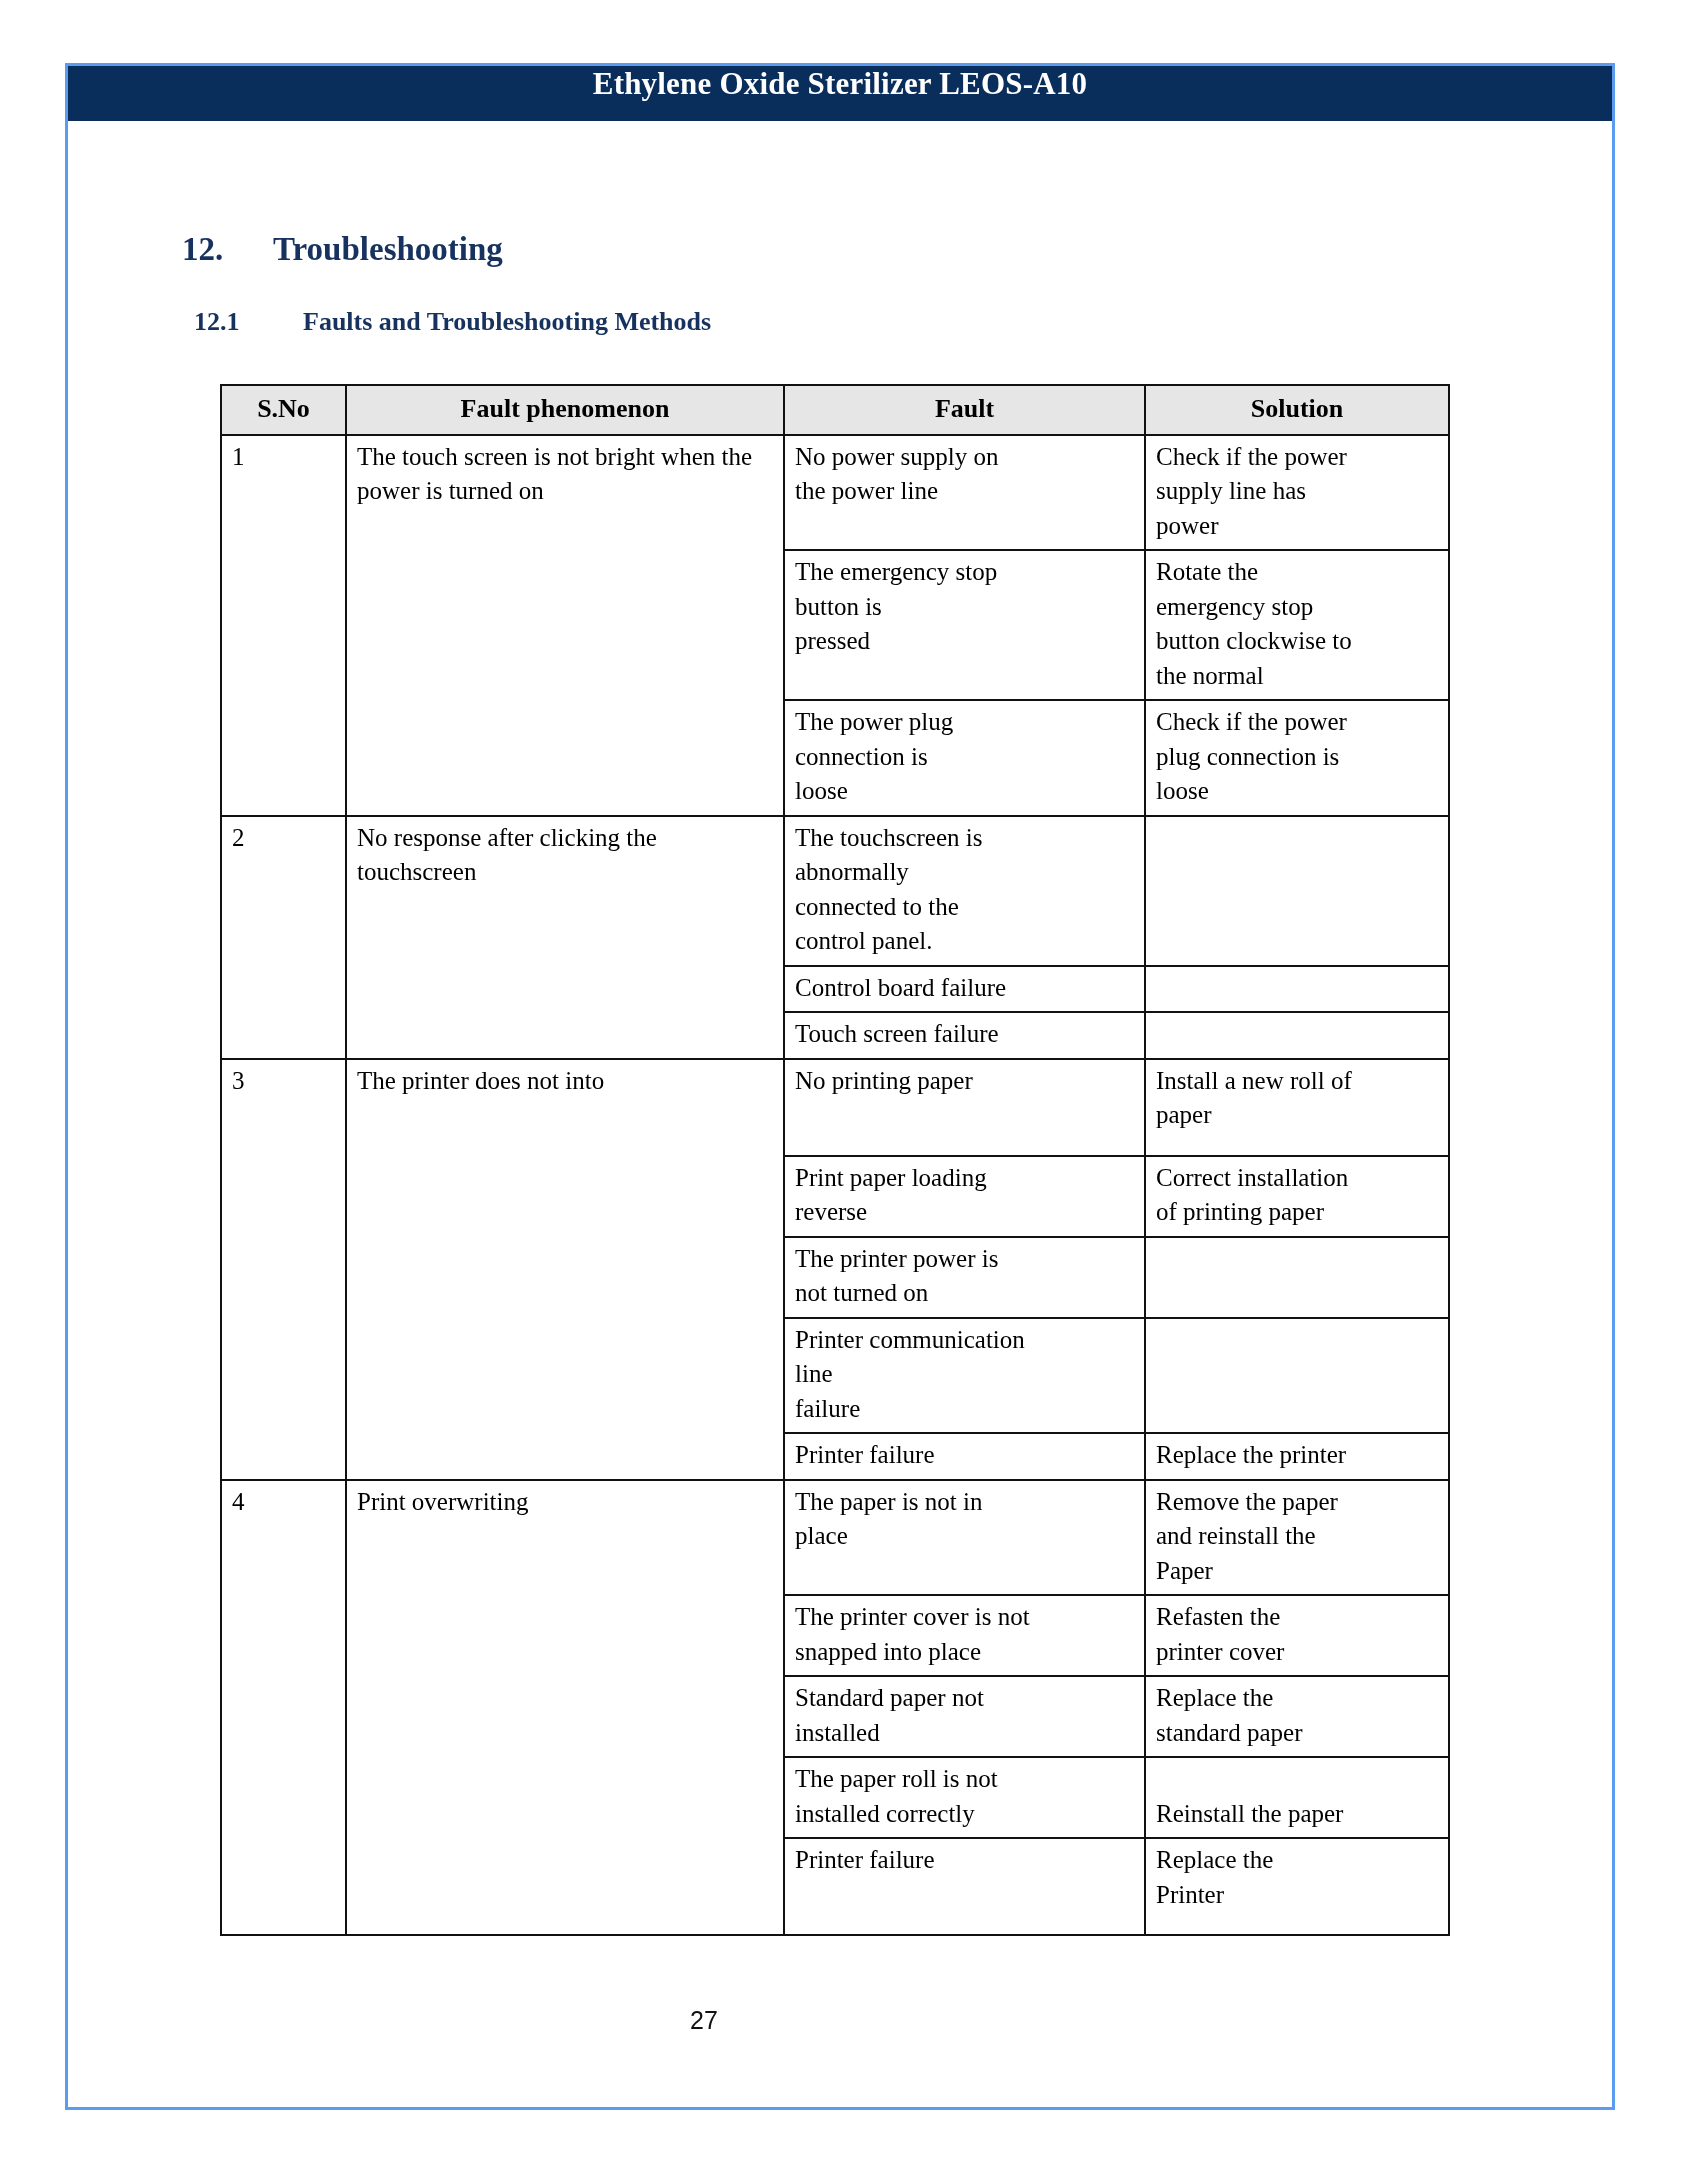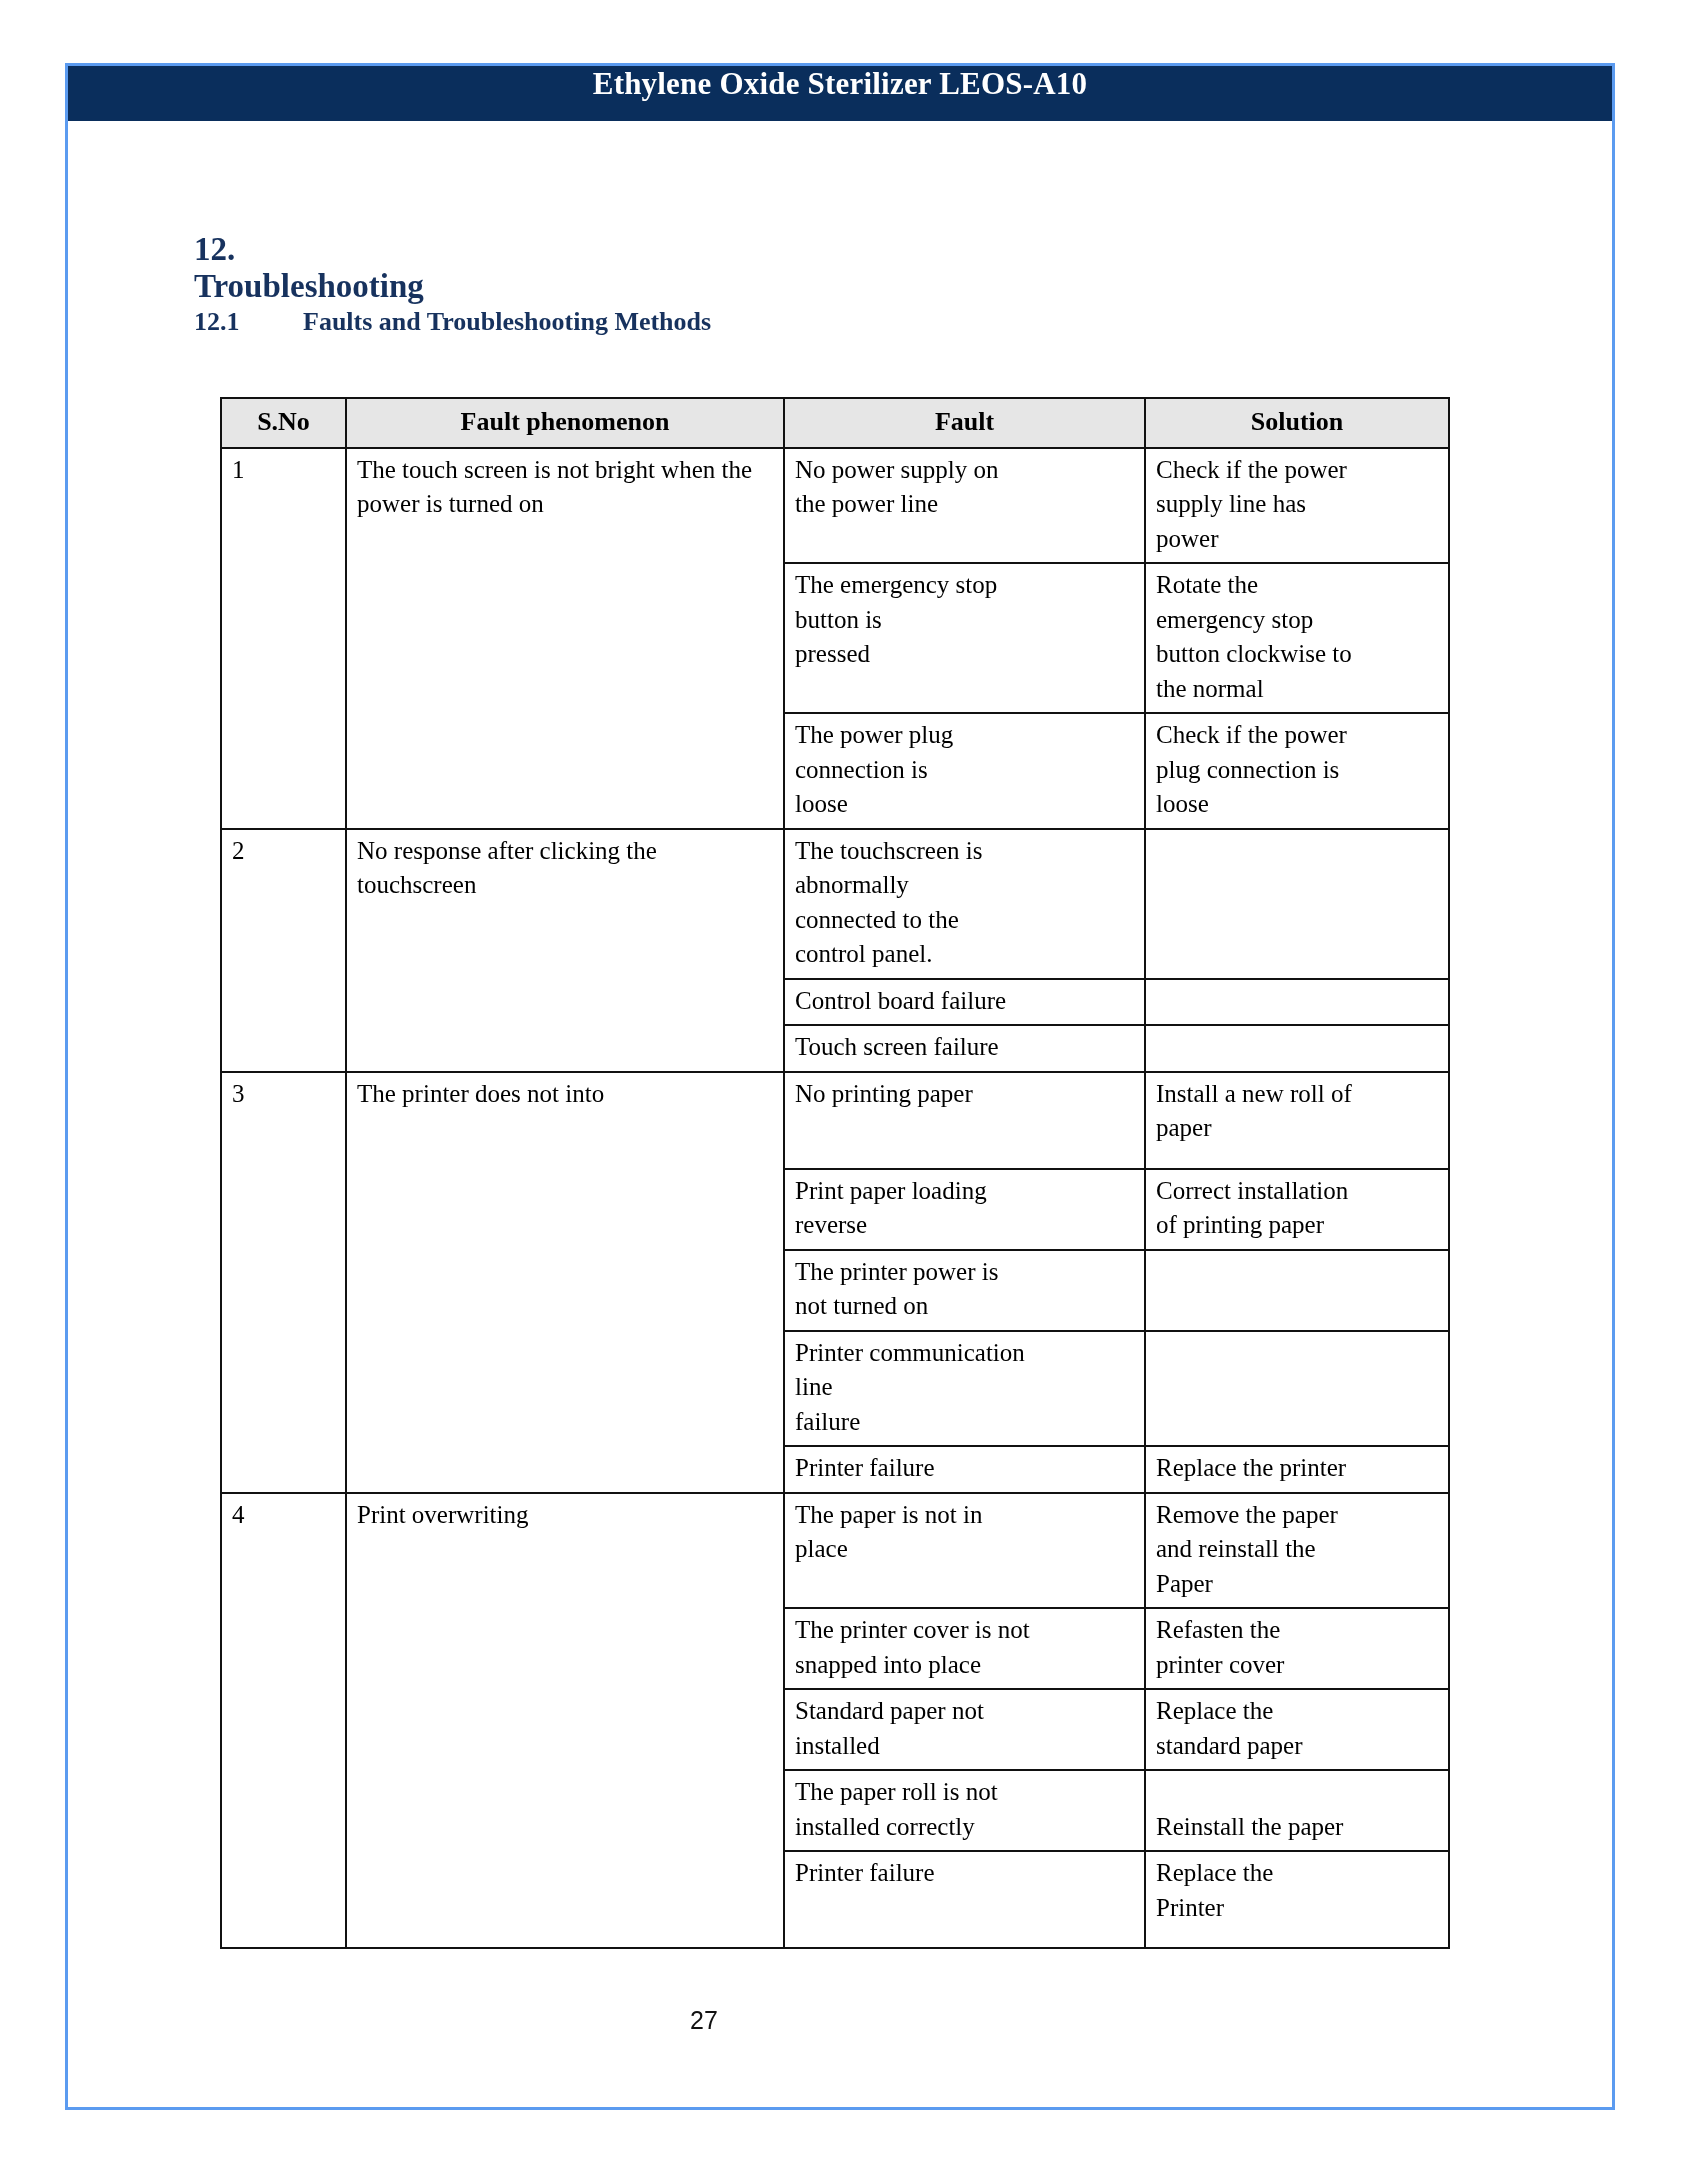--- a/index.html
+++ b/index.html
@@ -49,28 +49,27 @@
   
   .content {
     position: absolute;
     left: 0;
     top: 122px;
     width: 1683px;
   }
 
   .h1-row {
     position: absolute;
-    left: 194px;
+    left: 182px;
     top: 109px;
     display: flex;
     align-items: baseline;
     color: #17325e;
     font-family: "Liberation Serif", serif;
     font-weight: bold;
-    flex-direction: column;
   }
   .h1-num { font-size: 33px; width: 91px; }
   .h1-text { font-size: 33px; }
 
   .h2-row {
     position: absolute;
     left: 194px;
     top: 185px;
     display: flex;
     align-items: baseline;
@@ -78,21 +77,21 @@
     font-family: "Liberation Serif", serif;
     font-weight: bold;
   }
   .h2-num { font-size: 26px; width: 91px; }
   .h2-text { font-size: 26px; margin-left: 18px; }
 
   
   .tbl-wrap {
     position: absolute;
     left: 220px;
-    top: 275px;
+    top: 262px;
     width: 1228px;
   }
   table.tt {
     border-collapse: collapse;
     width: 1228px;
     table-layout: fixed;
     font-family: "Liberation Serif", serif;
     font-size: 25px;
     color: #000000;
   }

